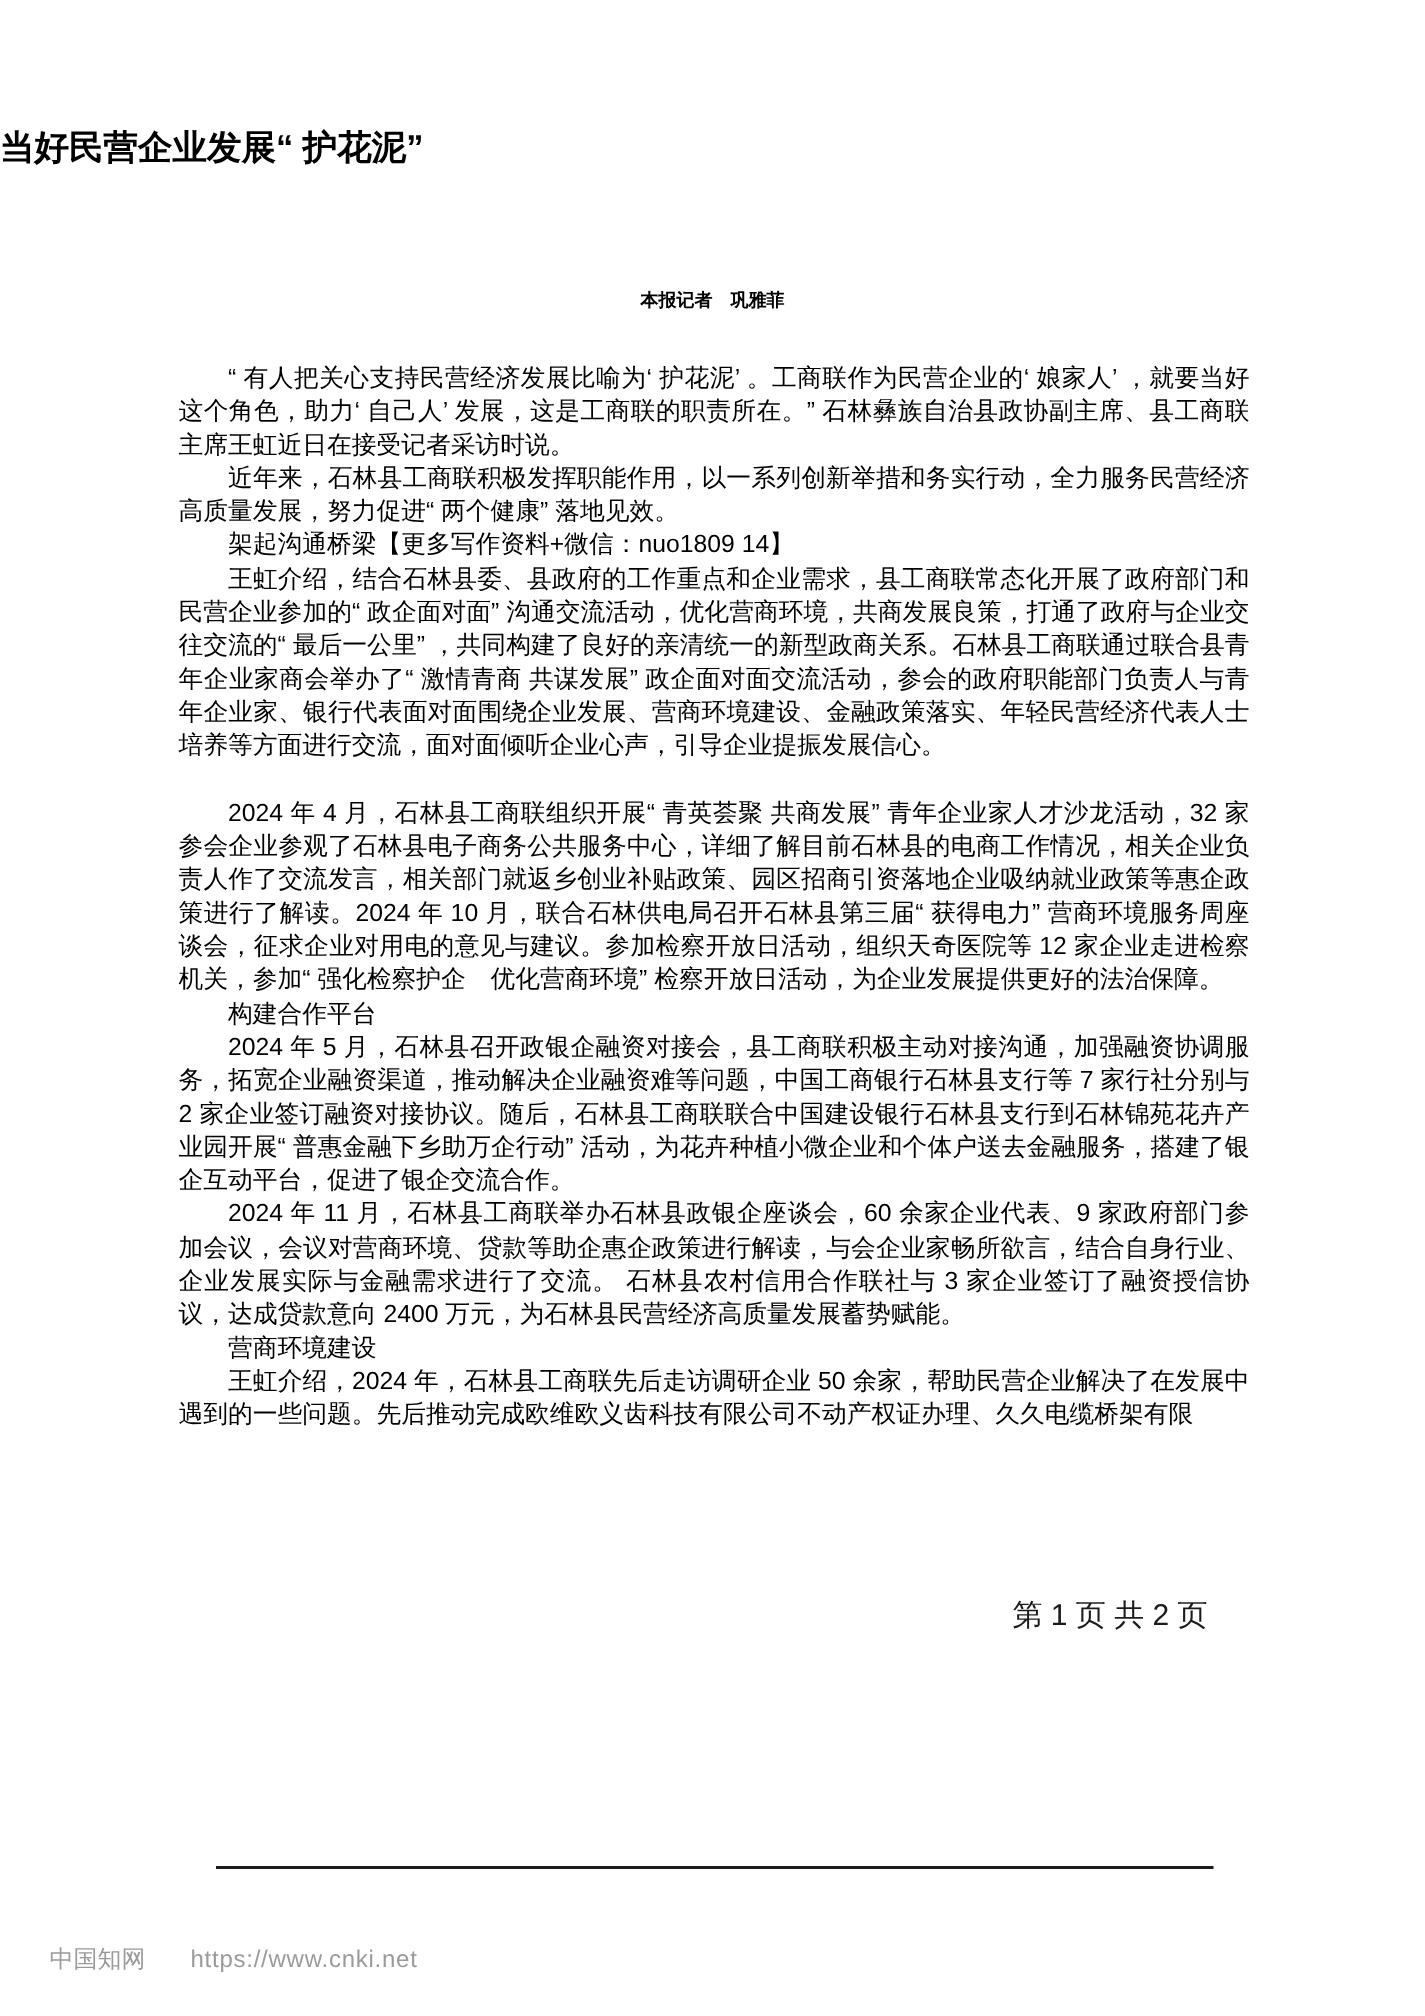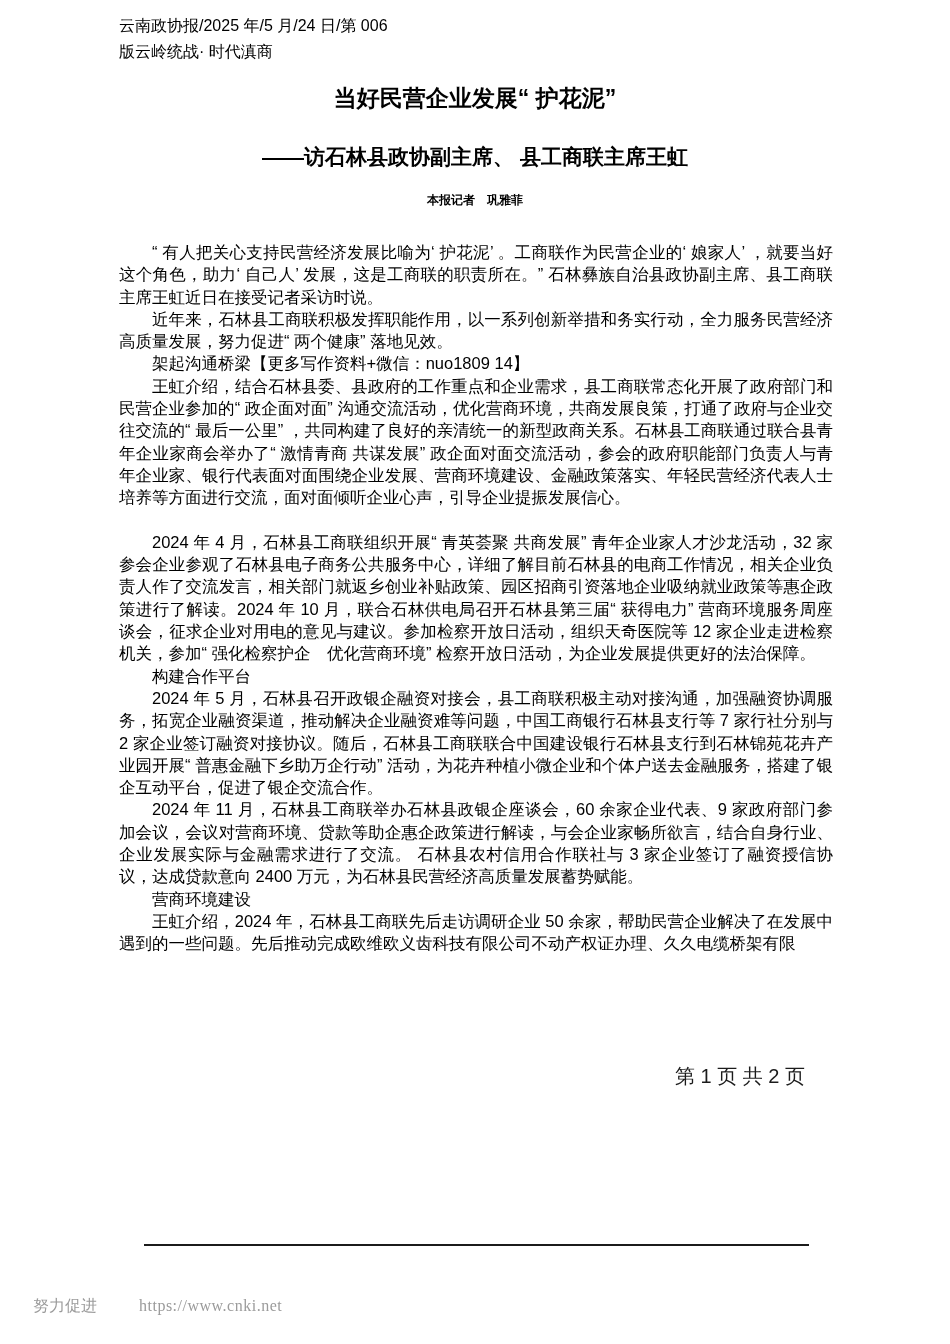--- a/index.html
+++ b/index.html
@@ -23,21 +23,21 @@
     font-size: 16px;
     line-height: 26px;
     color: #000000;
   }
   .article-title {
     position: absolute;
     left: 0;
     top: 83px;
     width: 100%;
     margin: 0;
-    text-align: center;
+    text-align: left;
     font-size: 23px;
     font-weight: 700;
     color: #000000;
   }
   .article-subtitle {
     position: absolute;
     left: 0;
     top: 143px;
     width: 100%;
     margin: 0;
@@ -95,38 +95,33 @@
     white-space: nowrap;
   }
   .watermark .brand {
     font-size: 16px;
     color: #9b9b9b;
     font-family: "Liberation Serif", serif;
   }
   .watermark .url {
     font-size: 16px;
     color: #9b9b9b;
-    font-family: Liberation Serif, serif;
-    margin-left: 42px;
+    font-family: Liberation Sans, sans-serif;
+    margin-left: 30px;
     letter-spacing: 0.5px;
   }
 </style>
 </head>
 <body>
 
 <div class="page">
 
-  <div class="source-header">
-    <div>云南政协报/2025 年/5 月/24 日/第 006</div>
-    <div>版云岭统战· 时代滇商</div>
-  </div>
 
   <h1 class="article-title">当好民营企业发展“ 护花泥”</h1>
 
-  <h2 class="article-subtitle">——访石林县政协副主席、 县工商联主席王虹</h2>
 
   <div class="byline">本报记者　巩雅菲</div>
 
   <div class="article-body">
     <p>“ 有人把关心支持民营经济发展比喻为‘ 护花泥’ 。工商联作为民营企业的‘ 娘家人’ ，就要当好这个角色，助力‘ 自己人’ 发展，这是工商联的职责所在。” 石林彝族自治县政协副主席、县工商联主席王虹近日在接受记者采访时说。</p>
     <p>近年来，石林县工商联积极发挥职能作用，以一系列创新举措和务实行动，全力服务民营经济高质量发展，努力促进“ 两个健康” 落地见效。</p>
     <p>架起沟通桥梁【更多写作资料+微信：nuo1809 14】</p>
     <p>王虹介绍，结合石林县委、县政府的工作重点和企业需求，县工商联常态化开展了政府部门和民营企业参加的“ 政企面对面” 沟通交流活动，优化营商环境，共商发展良策，打通了政府与企业交往交流的“ 最后一公里” ，共同构建了良好的亲清统一的新型政商关系。石林县工商联通过联合县青年企业家商会举办了“ 激情青商 共谋发展” 政企面对面交流活动，参会的政府职能部门负责人与青年企业家、银行代表面对面围绕企业发展、营商环境建设、金融政策落实、年轻民营经济代表人士培养等方面进行交流，面对面倾听企业心声，引导企业提振发展信心。</p>
     <p class="gap-before">2024 年 4 月，石林县工商联组织开展“ 青英荟聚 共商发展” 青年企业家人才沙龙活动，32 家参会企业参观了石林县电子商务公共服务中心，详细了解目前石林县的电商工作情况，相关企业负责人作了交流发言，相关部门就返乡创业补贴政策、园区招商引资落地企业吸纳就业政策等惠企政策进行了解读。2024 年 10 月，联合石林供电局召开石林县第三届“ 获得电力” 营商环境服务周座谈会，征求企业对用电的意见与建议。参加检察开放日活动，组织天奇医院等 12 家企业走进检察机关，参加“ 强化检察护企　优化营商环境” 检察开放日活动，为企业发展提供更好的法治保障。</p>
     <p>构建合作平台</p>
@@ -134,16 +129,16 @@
     <p>2024 年 11 月，石林县工商联举办石林县政银企座谈会，60 余家企业代表、9 家政府部门参加会议，会议对营商环境、贷款等助企惠企政策进行解读，与会企业家畅所欲言，结合自身行业、企业发展实际与金融需求进行了交流。 石林县农村信用合作联社与 3 家企业签订了融资授信协议，达成贷款意向 2400 万元，为石林县民营经济高质量发展蓄势赋能。</p>
     <p>营商环境建设</p>
     <p>王虹介绍，2024 年，石林县工商联先后走访调研企业 50 余家，帮助民营企业解决了在发展中遇到的一些问题。先后推动完成欧维欧义齿科技有限公司不动产权证办理、久久电缆桥架有限</p>
   </div>
 
   <div class="page-footer">第 1 页 共 2 页</div>
 
   <div class="footer-divider"></div>
 
   <div class="watermark">
-    <span class="brand">努力促进</span><span class="url">https://www.cnki.net</span>
+    <span class="brand">中国知网</span><span class="url">https://www.cnki.net</span>
   </div>
 
 </div>
 
 </body></html>

